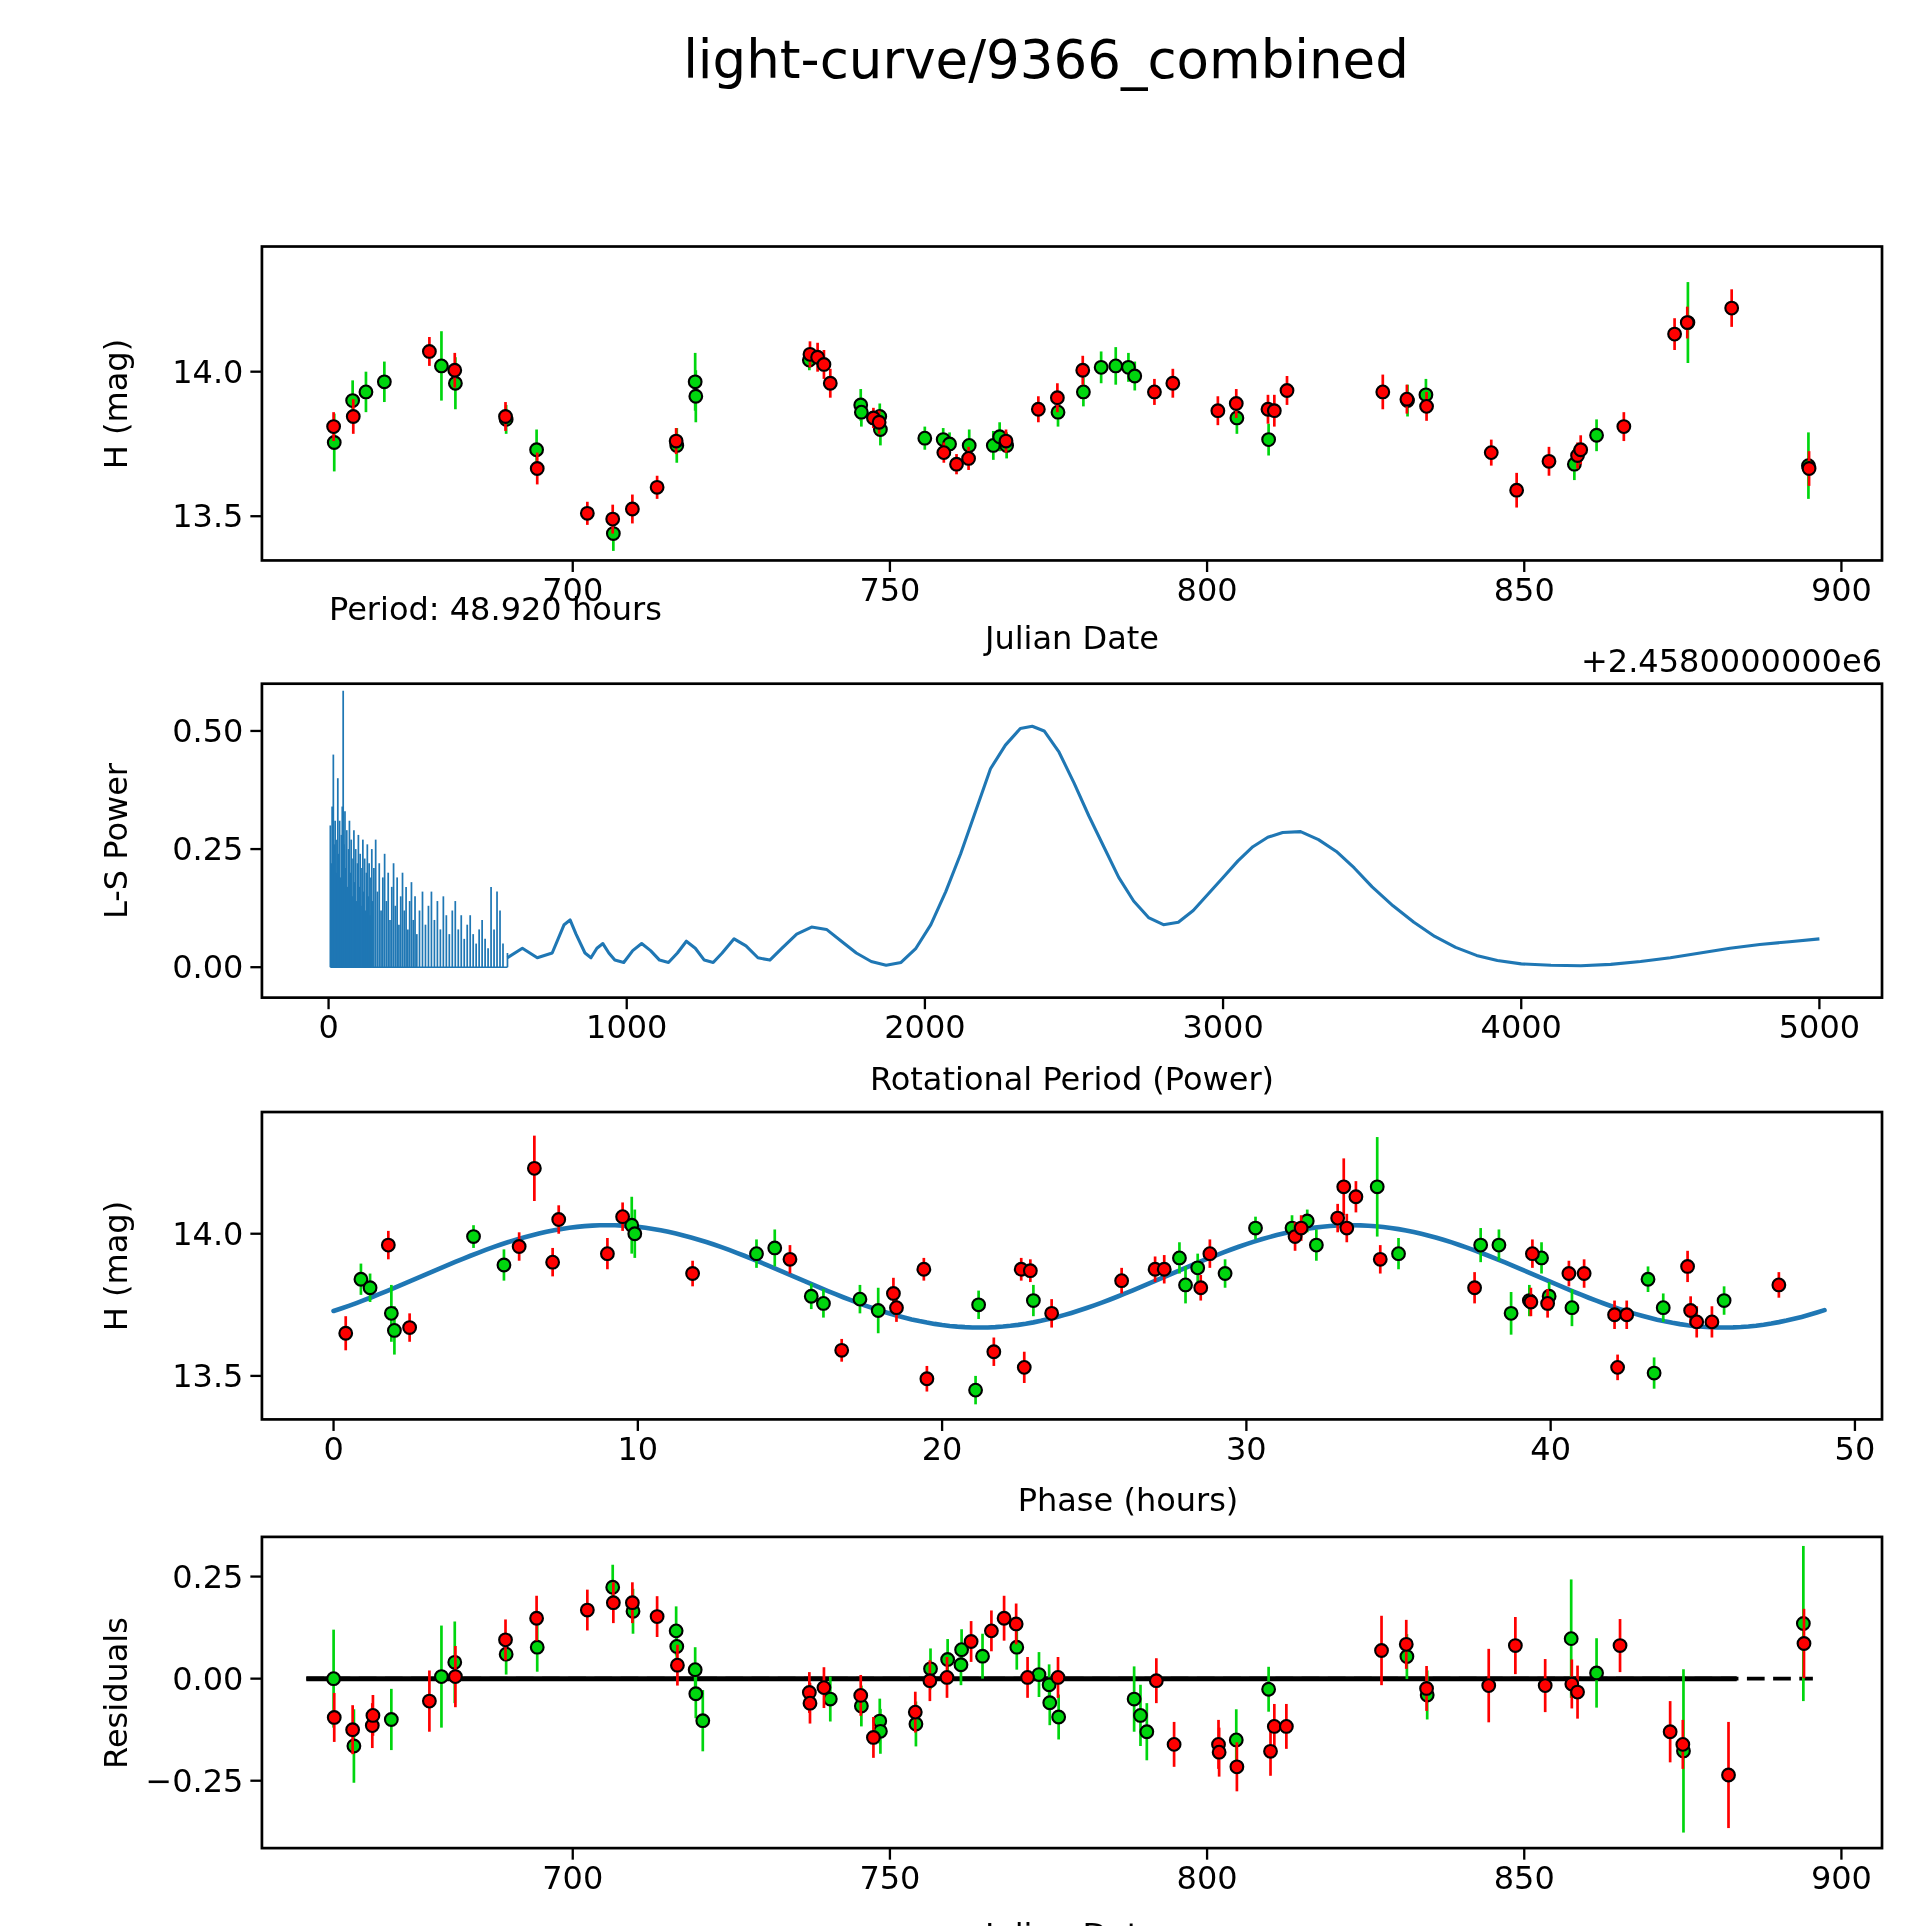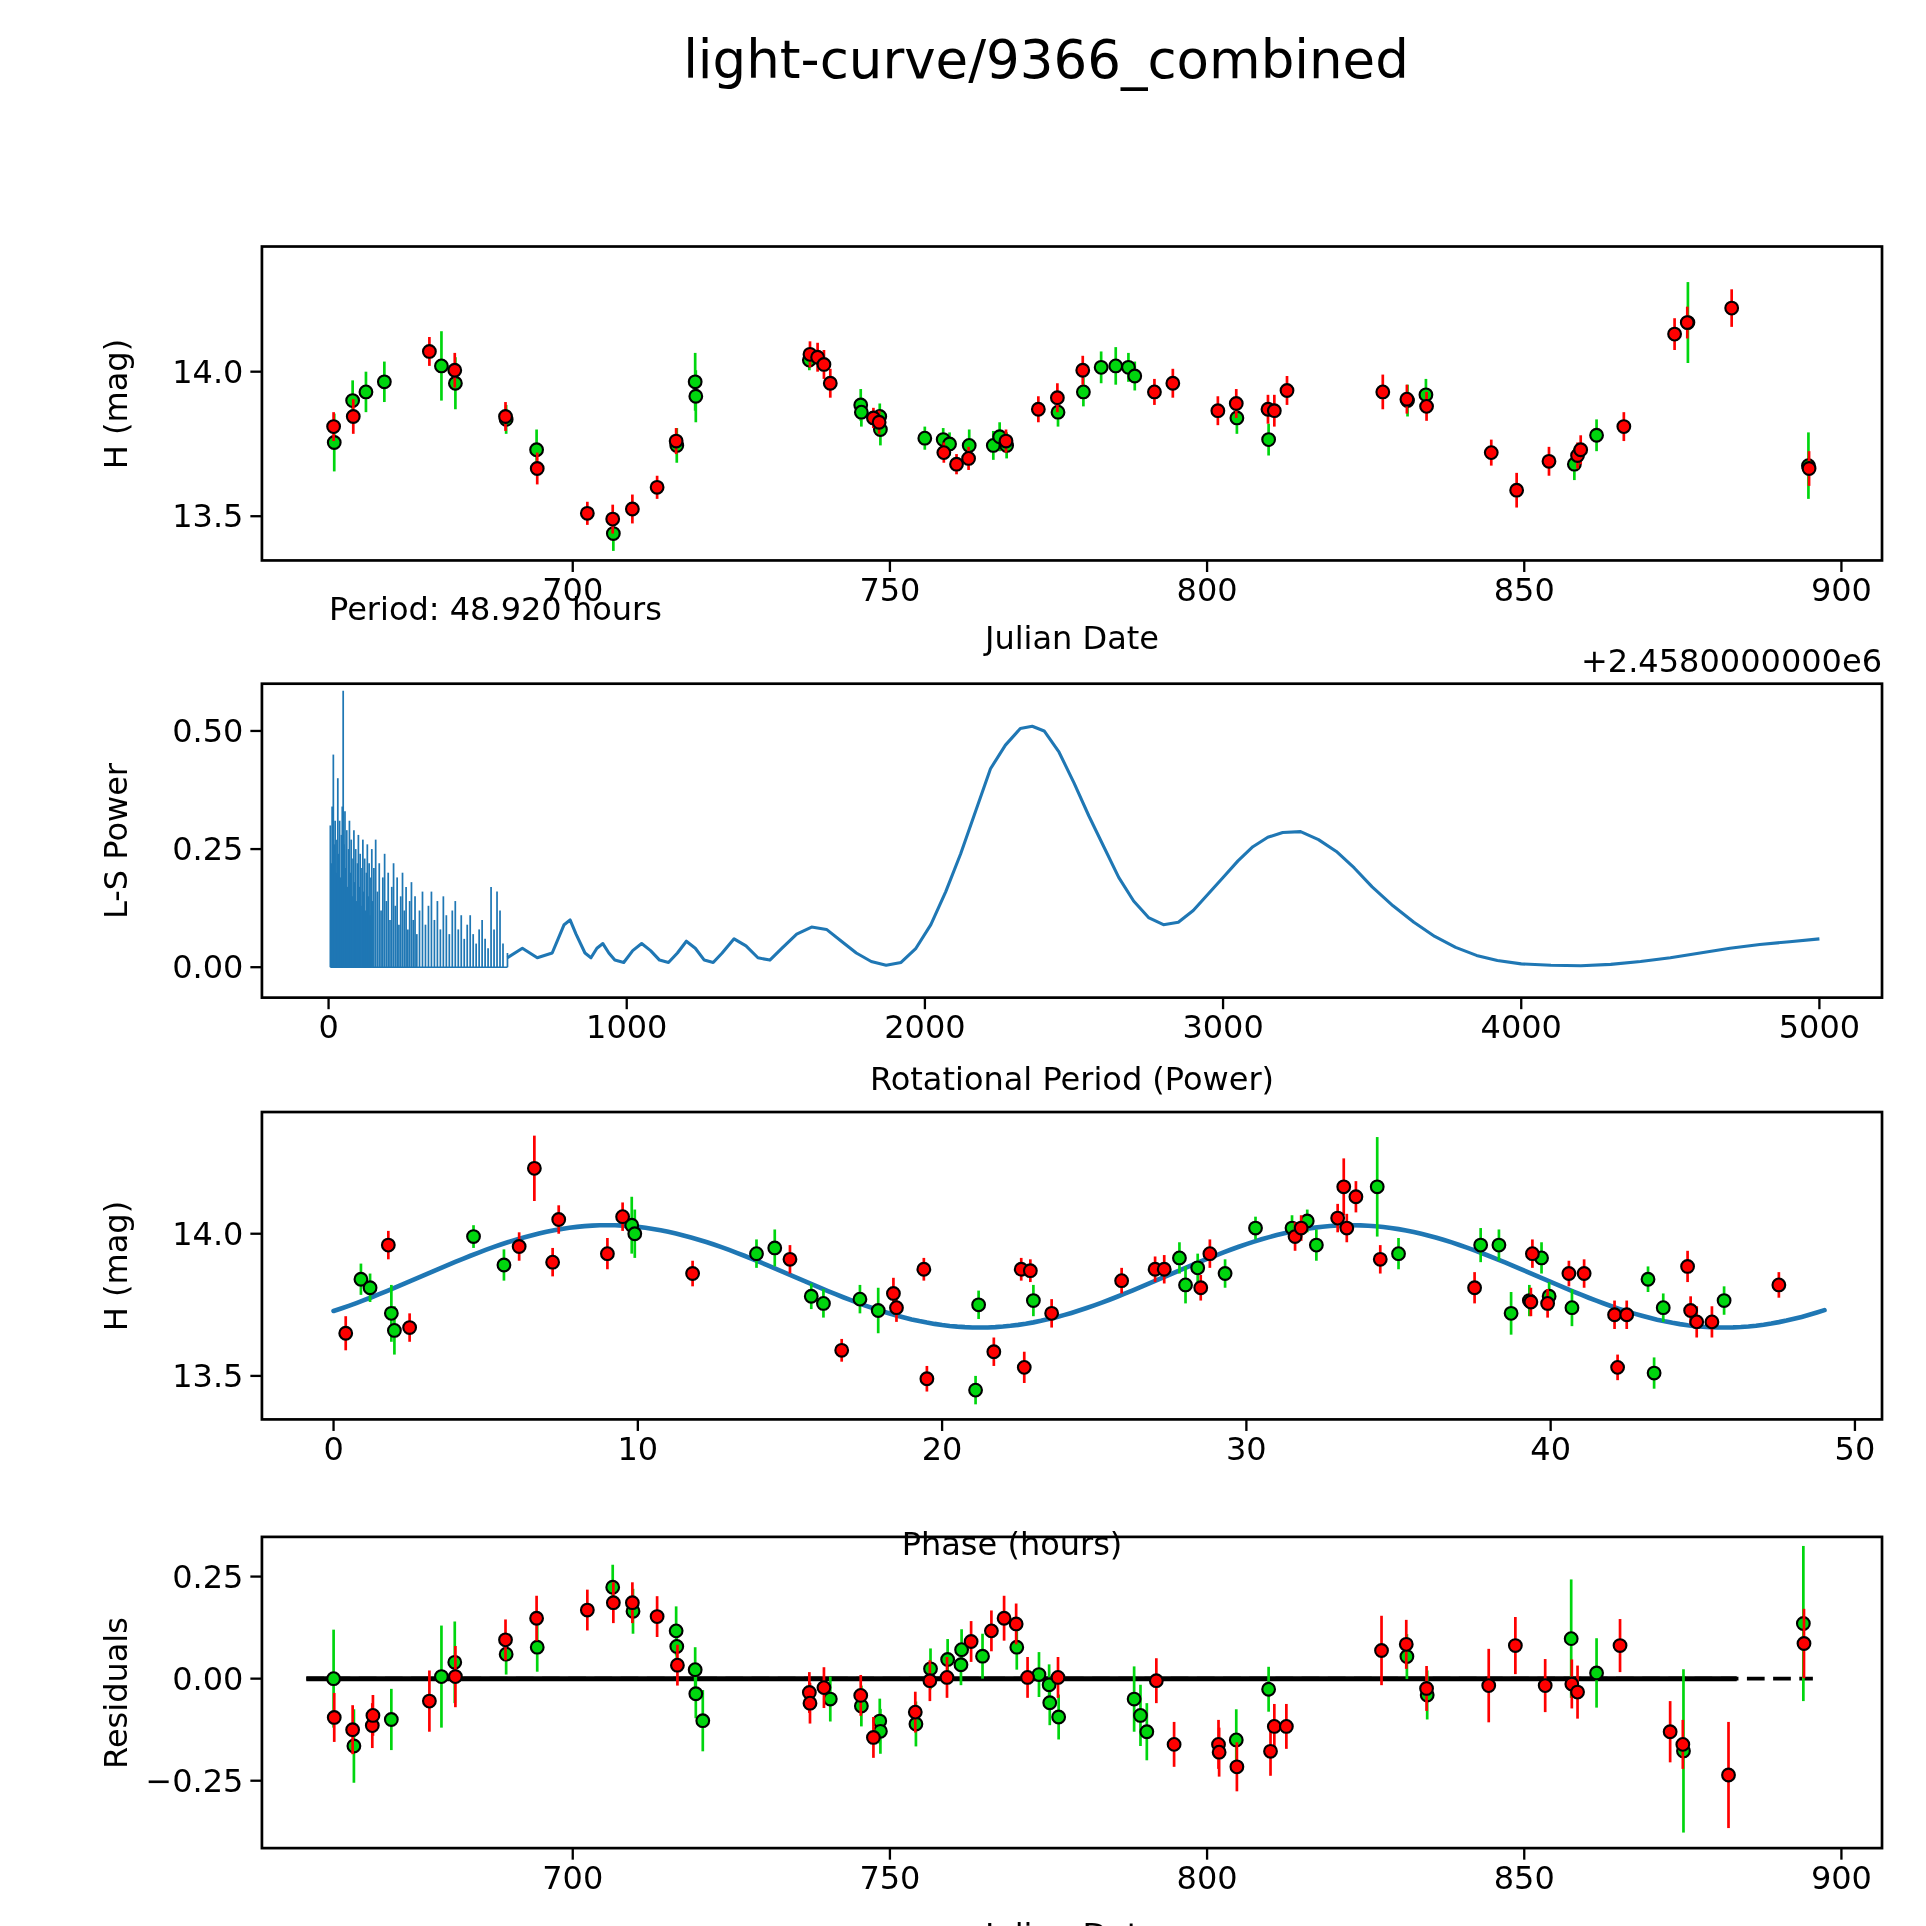--- a/index.html
+++ b/index.html
@@ -733,18 +733,18 @@
 <div class="annot" style="left:329px;top:609px;">Period: 48.920 hours</div>
 
 <div class="axlabel ylab" style="left:116px;top:404px;">H (mag)</div>
 <div class="axlabel xlab" style="left:1072px;top:638px;">Julian Date</div>
 <div class="axlabel offset" style="left:1882px;top:636px;">+2.4580000000e6</div>
 
 <div class="axlabel ylab" style="left:116px;top:841px;">L-S Power</div>
 <div class="axlabel xlab" style="left:1072px;top:1079px;">Rotational Period (Power)</div>
 
 <div class="axlabel ylab" style="left:116px;top:1266px;">H (mag)</div>
-<div class="axlabel xlab" style="left:1012px;top:1500px;margin-top:44px;">Phase (hours)</div>
+<div class="axlabel xlab" style="left:1128px;top:1500px;">Phase (hours)</div>
 
 <div class="axlabel ylab" style="left:116px;top:1693px;">Residuals</div>
 <div class="axlabel xlab" style="left:1072px;top:1935px;">Julian Date</div>
 <div class="axlabel offset" style="left:1882px;top:1932px;">+2.4580000000e6</div>
 
 
 </body></html>

